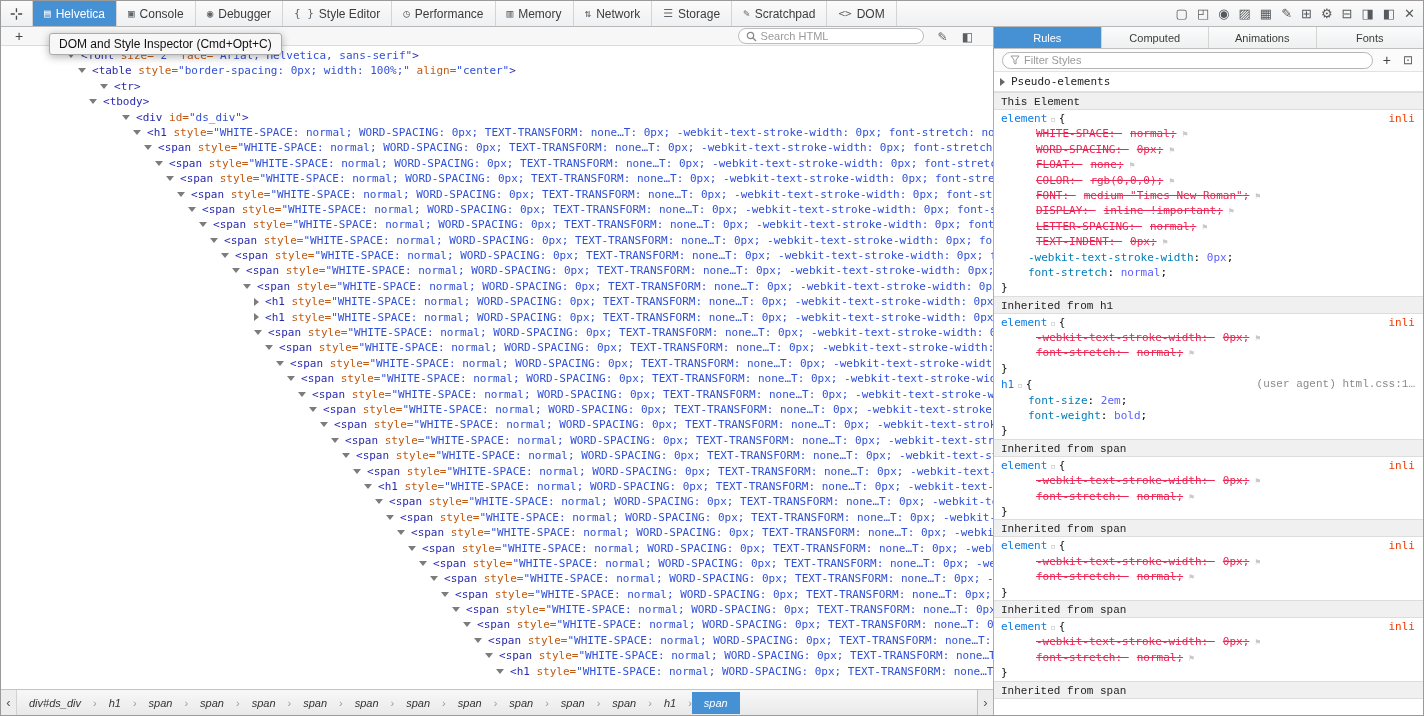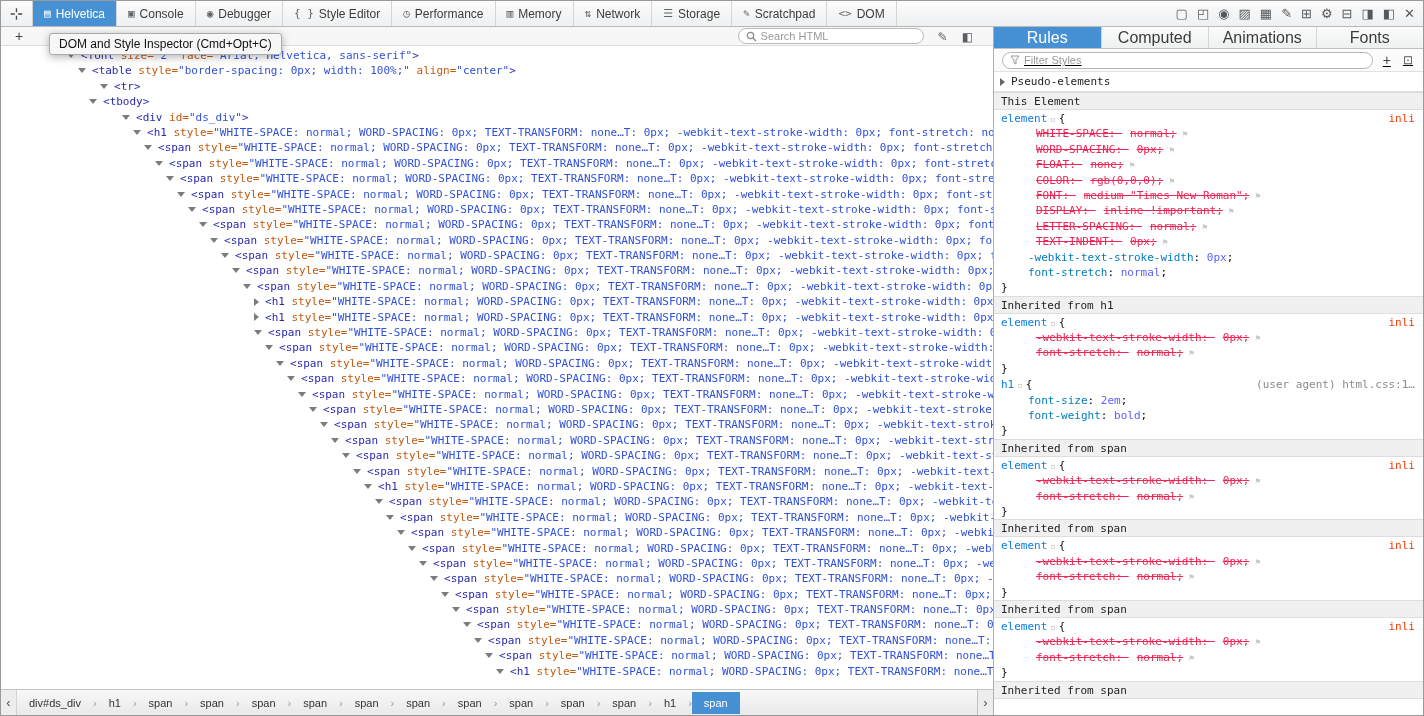--- a/index.html
+++ b/index.html
@@ -56,58 +56,58 @@
   .m-val  { color:#3050d8; }
 
   
   .breadcrumb-bar { height:26px; flex:0 0 26px; background:linear-gradient(#f8f8f8,#e9e9e9);
                     border-top:1px solid #c4c4c4; display:flex; align-items:stretch; overflow:hidden; }
   .crumb-scroll { width:16px; display:flex; align-items:center; justify-content:center;
                   color:#555; font-size:13px; background:#ededed; }
   .crumb-scroll.left  { border-right:1px solid #d2d2d2; }
   .crumb-scroll.right { border-left:1px solid #c0c0c0; margin-left:auto; }
   .crumbs { display:flex; align-items:center; overflow:hidden; }
-  .crumb { font-size:11px; color:#333; padding:5px 12px; white-space:nowrap; }
+  .crumb { font-size:11px; color:#333; padding:5px 12px; white-space:nowrap;font-style:italic; }
   .crumb.selected { background:#4690d4; color:#fff; }
   .crumb-sep { color:#9a9a9a; font-size:11px; }
 
   
   .side-tabs { height:22px; flex:0 0 22px; background:linear-gradient(#fbfbfb,#eef0f1);
                border-bottom:1px solid #c0c0c0; display:flex; }
   .side-tab { flex:1; display:flex; align-items:center; justify-content:center;
-              font-size:16px; color:#3c3c3c; border-right:1px solid #d4d4d4; white-space:nowrap; }
+              font-size:11px; color:#3c3c3c; border-right:1px solid #d4d4d4; white-space:nowrap; }
   .side-tab:last-child { border-right:none;text-align:center; }
   .side-tab.active { background:#4690d4; color:#fff; }
 
   
   .filter-row { height:23px; flex:0 0 23px; display:flex; align-items:center; gap:8px;
-                padding:0 8px; background:#fbfbfb; border-bottom:1px solid #e2e2e2;text-decoration:underline; }
+                padding:0 8px; background:#fbfbfb; border-bottom:1px solid #e2e2e2; }
   .filter-box { display:flex; align-items:center; flex:1; height:17px; background:#fff;
                 border:1px solid #b5b5b5; border-radius:10px; padding:0 7px; }
   .filter-box input { border:none; outline:none; flex:1; font-size:11px; background:transparent;
                       font-family:"Liberation Sans",sans-serif; color:#444; min-width:0; }
   .filter-box input::placeholder { color:#9a9a9a; }
   .add-rule-btn { font-size:14px; color:#444; line-height:1; padding:0 2px; }
   .pseudo-toggle { font-size:12px; color:#55585c; padding:0 2px; }
 
   .rules-view { flex:1; overflow:hidden; background:#fff;
                 font-family:"DejaVu Sans Mono",monospace; font-size:11px; }
   .rv-pseudo { padding:3px 6px; border-bottom:1px solid #e0e0e0; color:#222; display:flex; align-items:center; }
   .rv-tri { display:inline-block; width:0; height:0; margin-right:6px;
             border-top:4px solid transparent; border-bottom:4px solid transparent;
             border-left:5px solid #666; }
   .rv-header { padding:2px 7px; background:#f0f0f0; border-top:1px solid #ddd;
-               border-bottom:1px solid #ddd; color:#222; height:18px; line-height:14px; }
+               border-bottom:1px solid #ddd; color:#222; height:18px; line-height:14px;font-family:Liberation Mono, monospace; }
   .rv-rule { padding:1px 0 0 0; position:relative; }
   .rv-sel-line { height:15.4px; line-height:15.4px; padding-left:7px; white-space:nowrap; overflow:hidden; }
   .rv-sel { color:#0c7ce6; }
   .rv-sel-icon { color:#b9b9b9; font-size:9px; margin:0 3px; }
   .rv-brace { color:#111; }
   .rv-link { float:right; color:#f13c00; padding-right:8px; }
-  .rv-link.muted { color:#8a8a8a; }
+  .rv-link.muted { color:#8a8a8a;font-family:Liberation Mono, monospace; }
   .rv-prop { height:15.4px; line-height:15.4px; padding-left:34px; white-space:nowrap; overflow:hidden; }
   .pn { color:#007cb8; }
   .pv { color:#5b5fff; }
   .struck { color:#ed2655; text-decoration:line-through; }
   .struck .pn, .struck .pv { color:#ed2655;margin-left:8px; }
   .rv-flag { color:#c9c9c9; font-size:9px; margin-left:6px; text-decoration:none; display:inline-block; }
   .rv-close { height:15.4px; line-height:15.4px; padding-left:7px; color:#111; }
 
   
   .tooltip { position:absolute; left:48px; top:32px; z-index:50; background:#f7f7f7;

